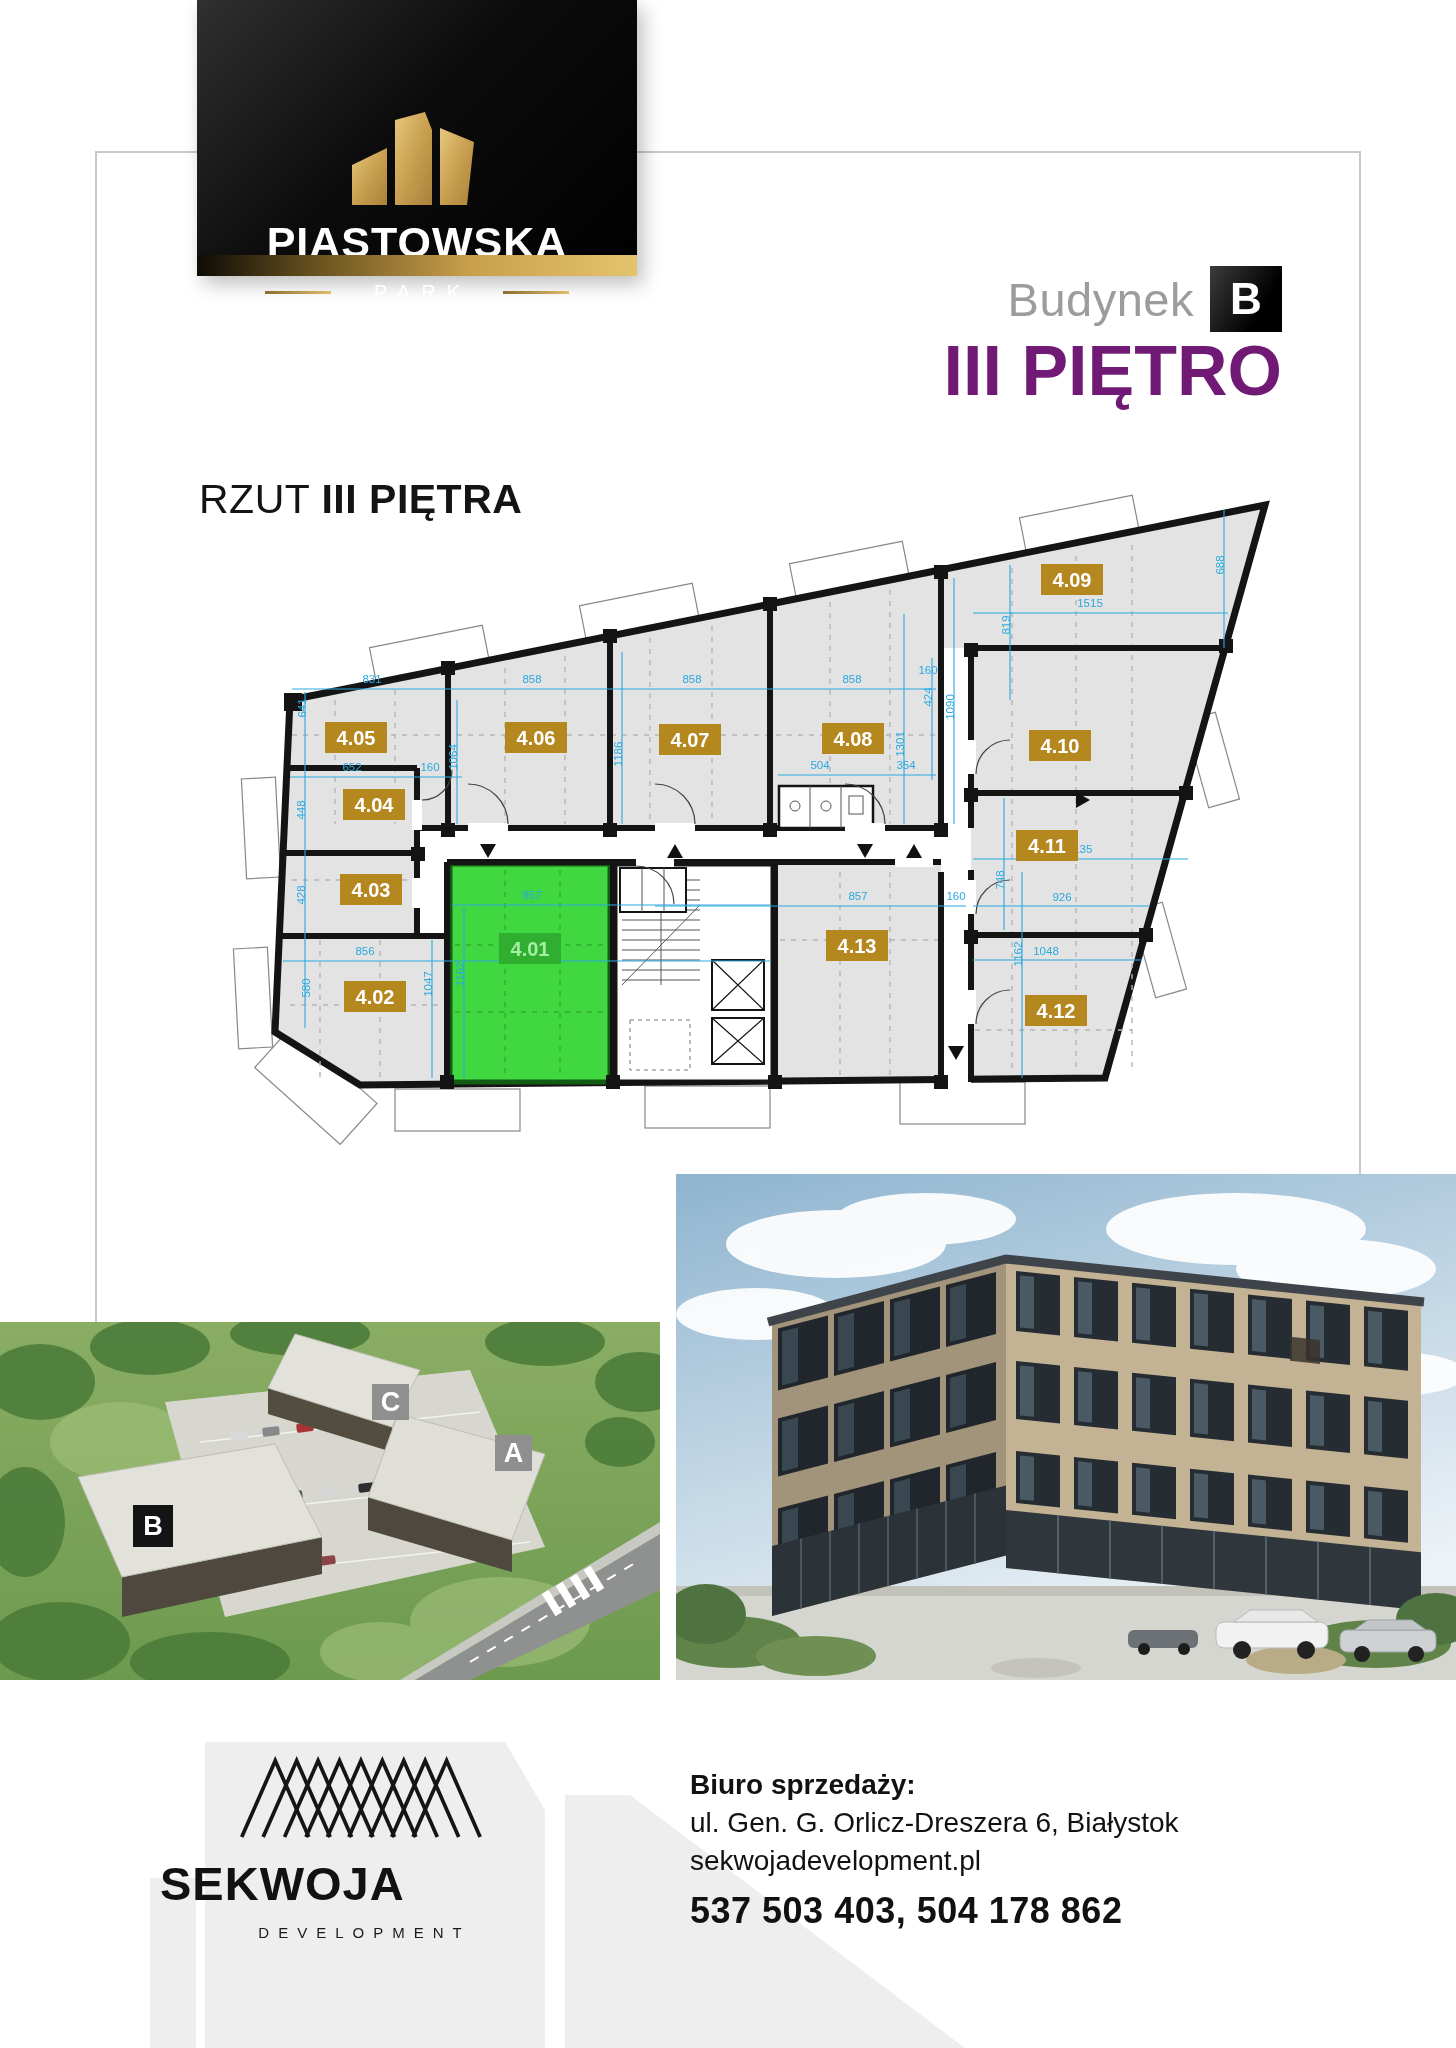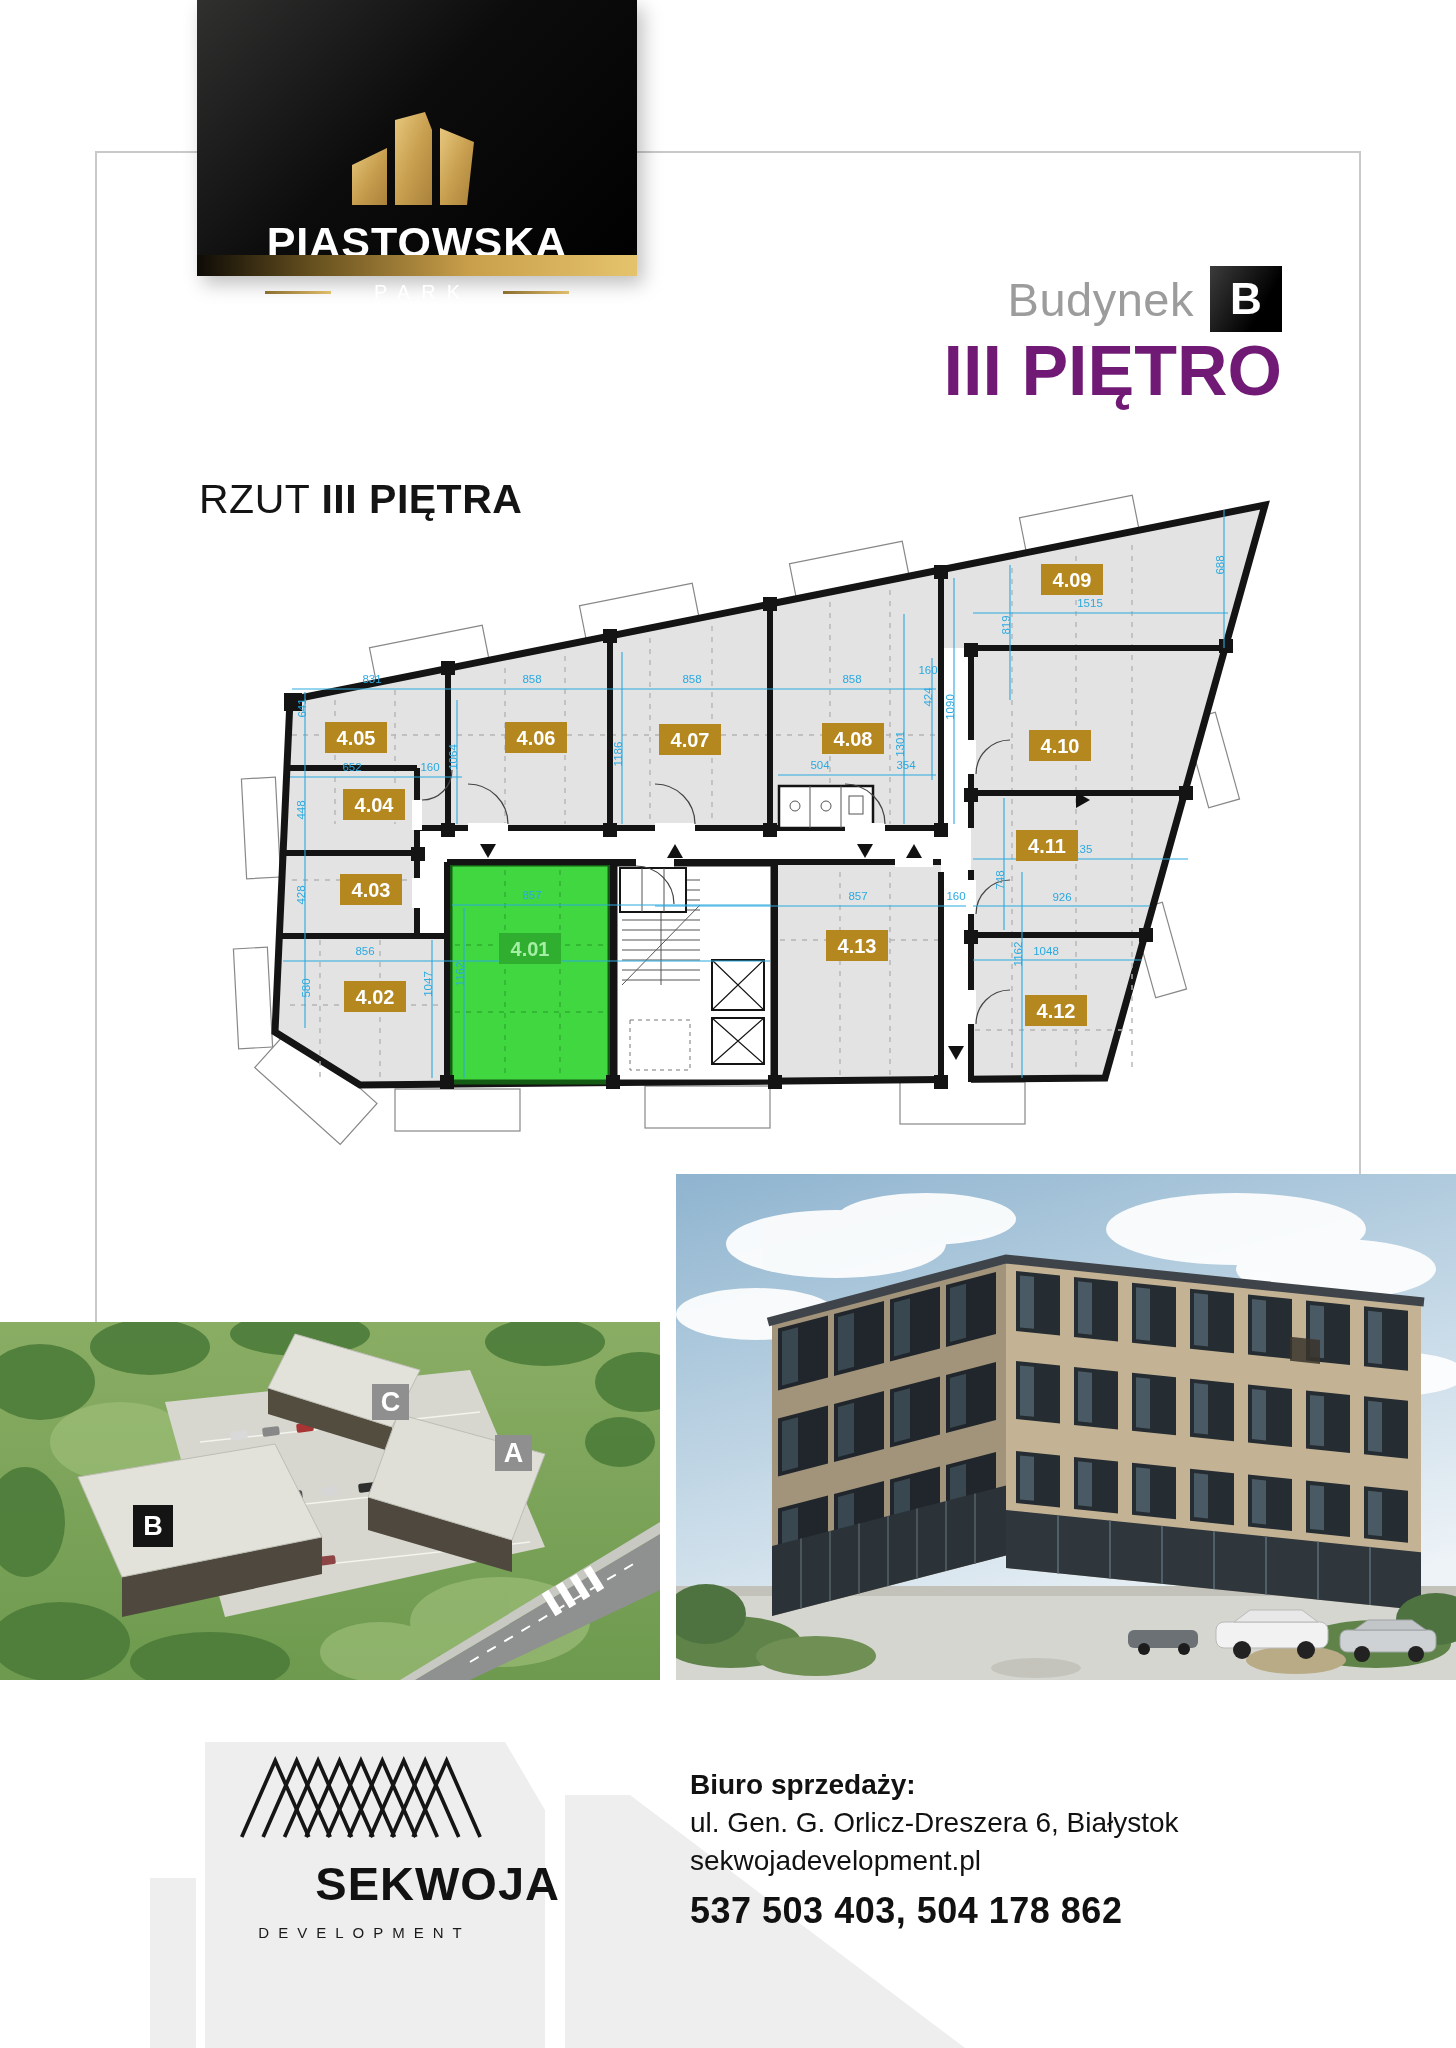--- a/index.html
+++ b/index.html
@@ -28,21 +28,21 @@
   .unit-label-text{font-size:20px;font-weight:700;fill:#fff;text-anchor:middle;}
   .unit-label-text.hl{fill:#a5efa5;}
   .dim-text{font-size:11.5px;fill:#2aa9e0;text-anchor:middle;}
   
   #aerial{left:0;top:1322px;z-index:3;}
   #photo{left:676px;top:1174px;z-index:3;}
   .bldg-label{position:absolute;display:flex;align-items:center;justify-content:center;color:#fff;font-size:27px;font-weight:600;z-index:6;}
   
   #watermark{left:0;top:1700px;z-index:1;}
   #sek-zigzag{left:238px;top:1752px;z-index:2;}
-  #sek-brand{left:160px;top:1856px;width:400px;text-align:right;font-size:47px;font-weight:700;color:#121212;letter-spacing:1px;z-index:2;}
+  #sek-brand{left:160px;top:1856px;width:400px;text-align:left;font-size:47px;font-weight:700;color:#121212;letter-spacing:1px;z-index:2;}
   #sek-sub{left:160px;top:1924px;width:400px;text-align:center;font-size:15px;font-weight:500;color:#1a1a1a;letter-spacing:9px;text-indent:9px;z-index:2;}
   #footer-text{left:690px;top:1766px;z-index:2;color:#111;}
   #office-label{font-size:28px;font-weight:700;line-height:38px;}
   #office-address,#office-site{font-size:28px;font-weight:400;line-height:38px;}
   #office-phones{font-size:36px;font-weight:700;margin-top:10px;letter-spacing:.5px;}
 </style>
 </head>
 <body>
 
 <div class="frame-line" style="left:95px;top:151px;width:1266px;height:2px;"></div>

